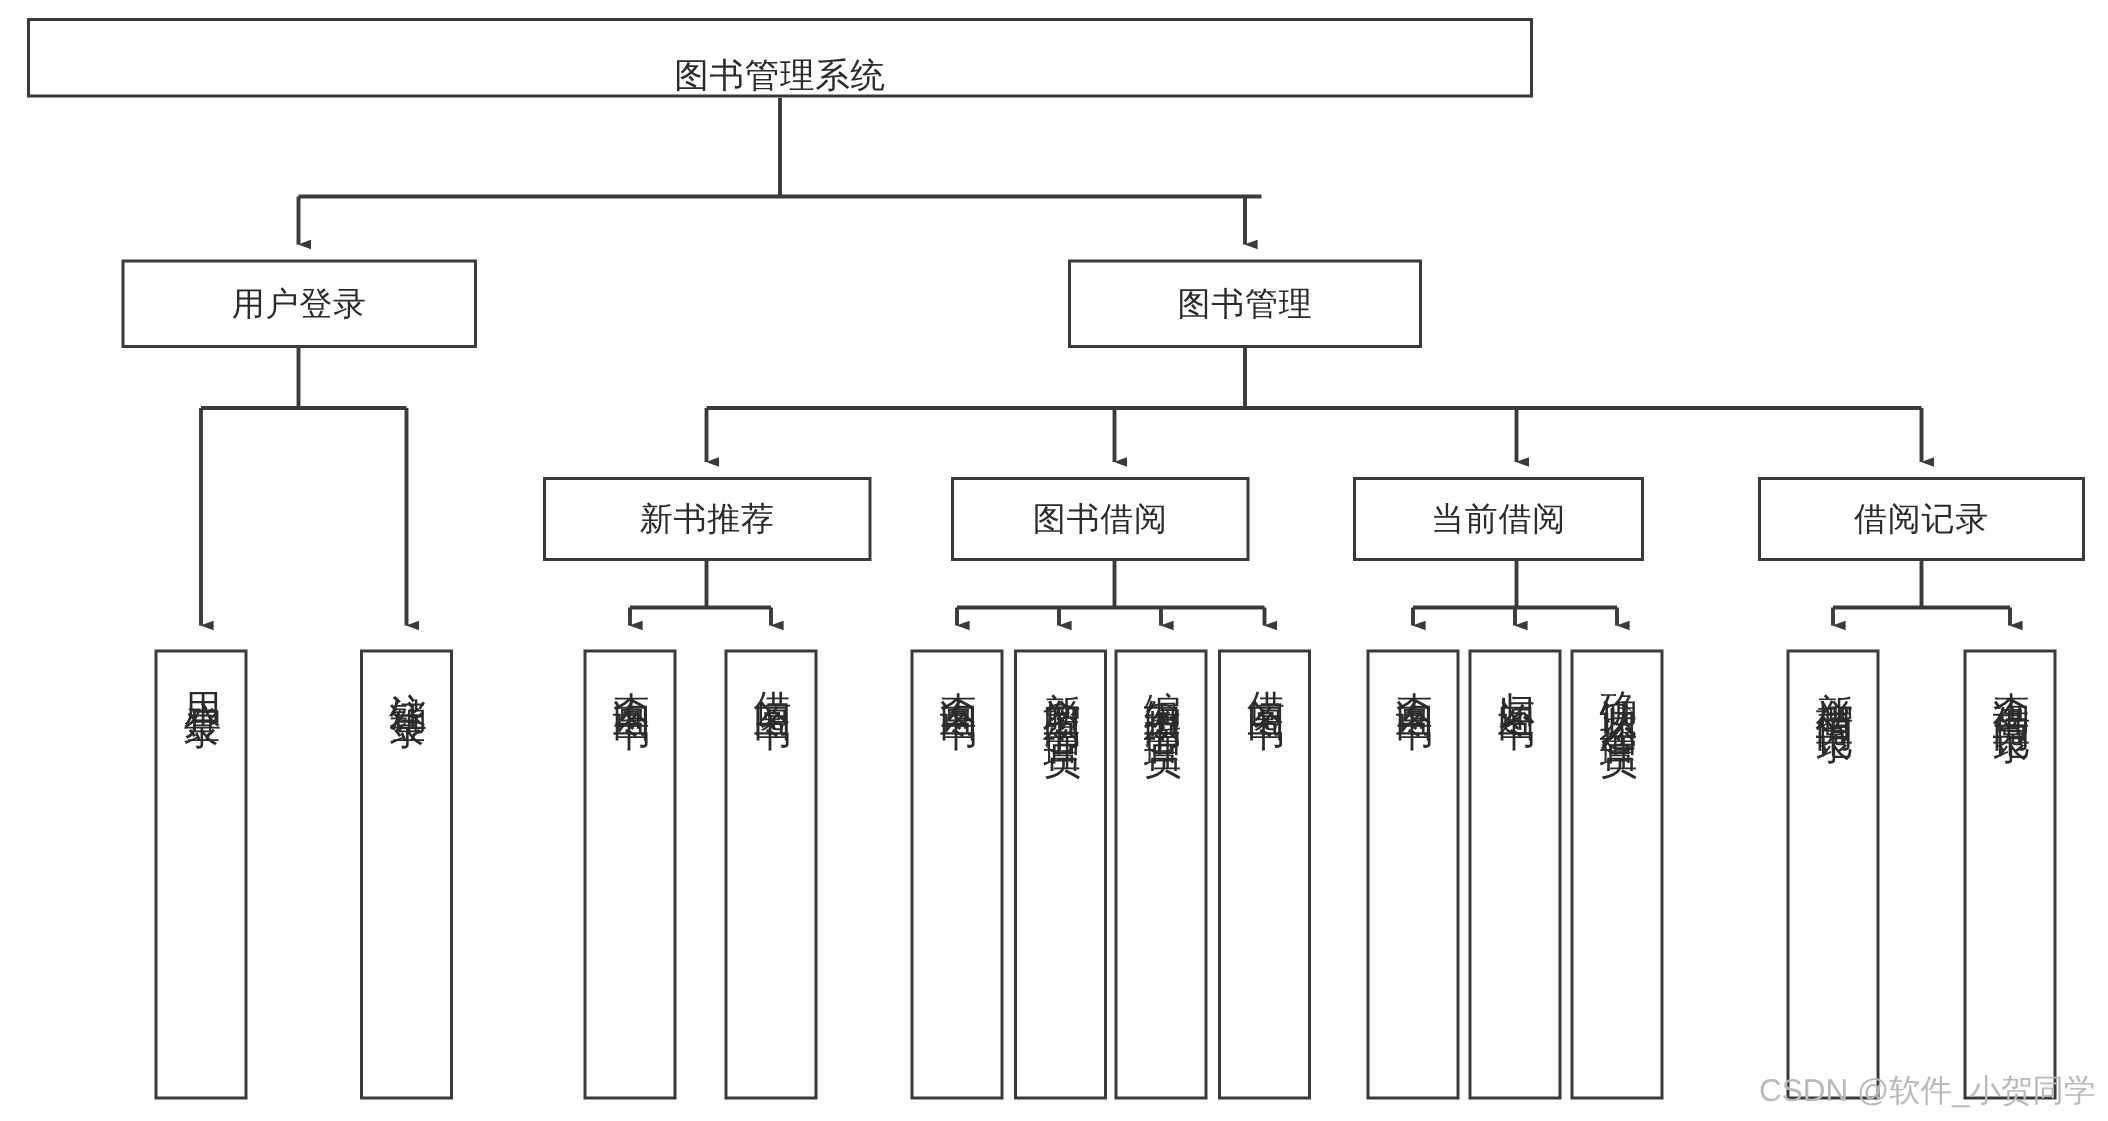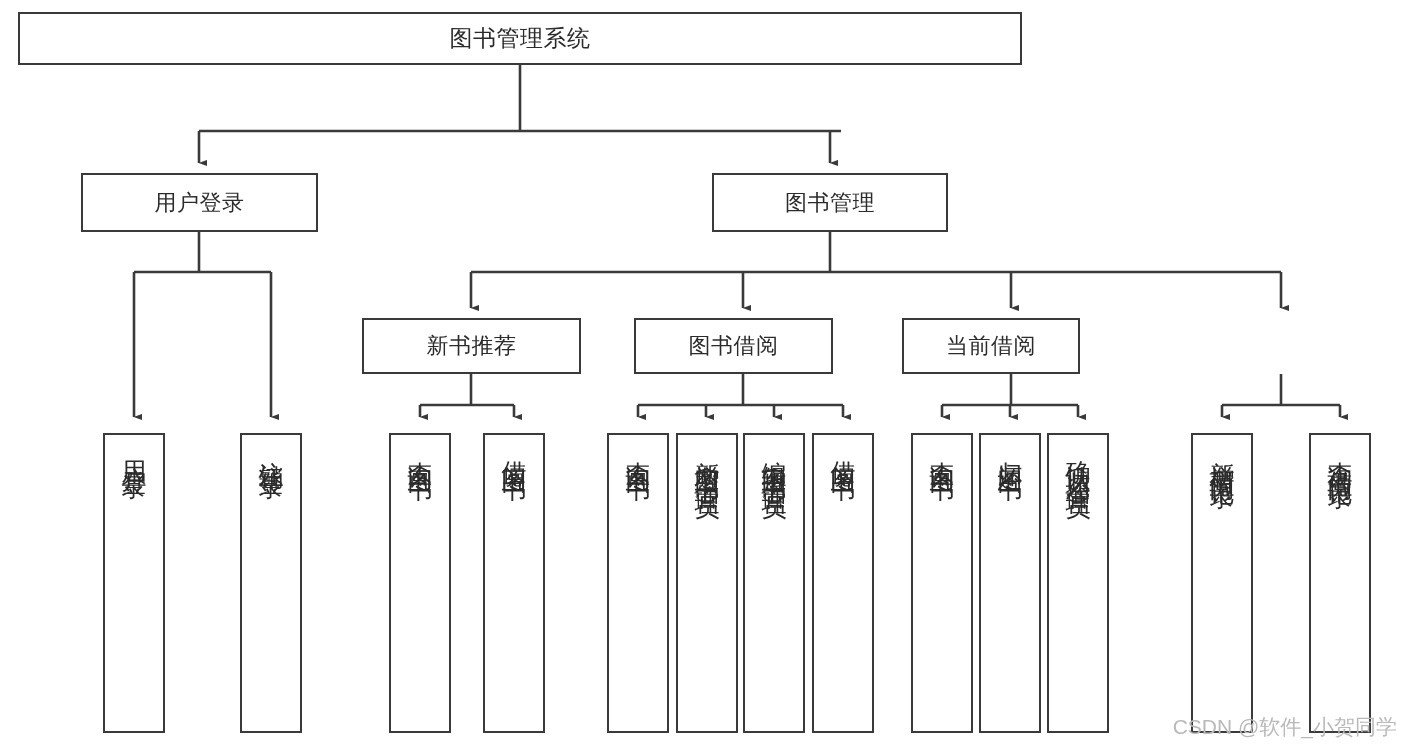--- a/index.html
+++ b/index.html
@@ -117,39 +117,42 @@
       <path d="M1010,405 L1010,417" marker-end="url(#arrowhead)"></path>
       <path d="M1078,405 L1078,417" marker-end="url(#arrowhead)"></path>
 
       <path d="M1281,374 L1281,405"></path>
       <path d="M1222,405 L1340,405"></path>
       <path d="M1222,405 L1222,417" marker-end="url(#arrowhead)"></path>
       <path d="M1340,405 L1340,417" marker-end="url(#arrowhead)"></path>
     </g>
   </svg>
 
-  <div class="node root" style="left:18px; top:12px; width:1004px; height:53px;">
+  <div class="node root" style="left:18px; top:12px; width:1004px; height:53px;align-items:flex-end;">
     <span class="node-label">图书管理系统</span>
   </div>
 
   <div class="node branch" style="left:81px; top:173px; width:237px; height:59px;">
     <span class="node-label">用户登录</span>
   </div>
   <div class="node branch" style="left:712px; top:173px; width:236px; height:59px;">
     <span class="node-label">图书管理</span>
   </div>
 
   <div class="node branch" style="left:362px; top:318px; width:219px; height:56px;">
     <span class="node-label">新书推荐</span>
   </div>
   <div class="node branch" style="left:634px; top:318px; width:199px; height:56px;">
     <span class="node-label">图书借阅</span>
   </div>
-  <div class="node branch" style="left:902px; top:318px; width:178px; height:56px;">
+  <div class="node branch" style="left:902px; top:318px; width:194px; height:56px;">
     <span class="node-label">当前借阅</span>
+  </div>
+  <div class="node branch" style="left:1172px; top:318px; width:218px; height:56px;">
+    <span class="node-label">借阅记录</span>
   </div>
 
   <div class="node leaf" style="left:103px; top:433px; width:62px; height:300px;">
     <span class="node-label">用户登录</span>
   </div>
   <div class="node leaf" style="left:240px; top:433px; width:62px; height:300px;">
     <span class="node-label">注销登录</span>
   </div>
 
   <div class="node leaf" style="left:389px; top:433px; width:62px; height:300px;">

